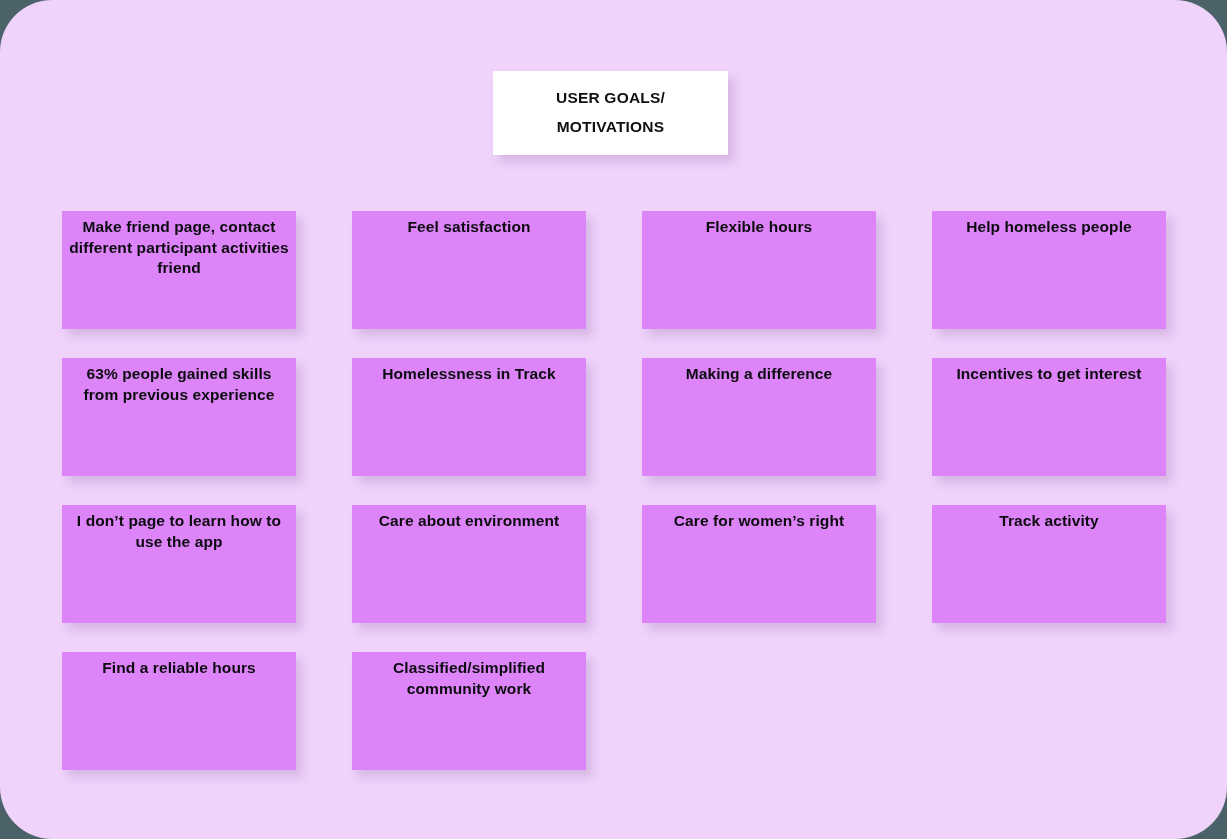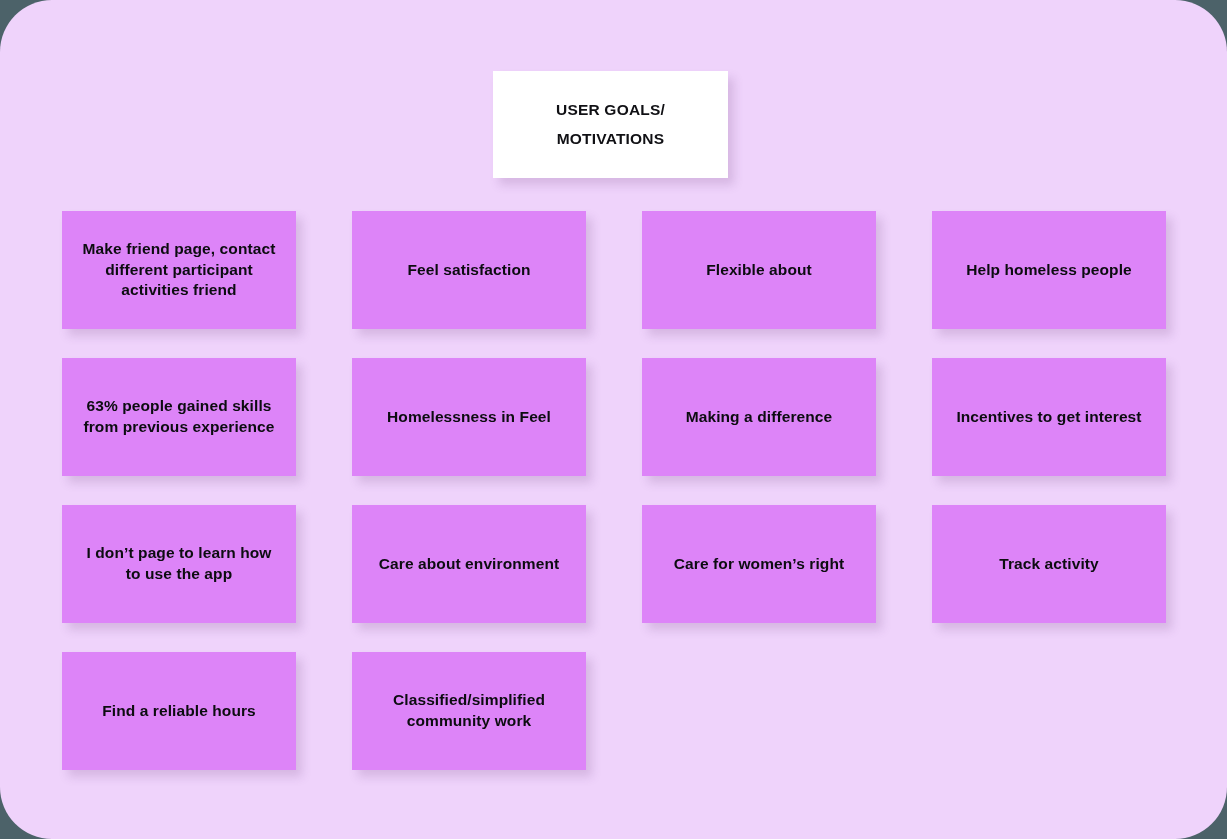--- a/index.html
+++ b/index.html
@@ -27,21 +27,21 @@
     border-radius: 52px;
     overflow: hidden;
   }
 
   
   .header-card {
     position: absolute;
     left: 493px;
     top: 71px;
     width: 235px;
-    height: 107px;
+    height: 84px;
     background: #ffffff;
     display: flex;
     align-items: center;
     justify-content: center;
     box-shadow: 6px 7px 9px rgba(92, 50, 115, 0.17);
   }
 
   .header-title {
     font-size: 15.5px;
     font-weight: bold;
@@ -61,23 +61,22 @@
     display: grid;
     grid-template-columns: repeat(4, 234px);
     grid-auto-rows: 118px;
     column-gap: 56px;
     row-gap: 29px;
   }
 
   .note {
     background: #dd84f8;
     display: flex;
-    align-items: center;
     justify-content: center;
-    padding: 6px 16px;
+    padding: 6px 6px;
     box-shadow: 6px 7px 9px rgba(92, 50, 115, 0.17);
   }
 
   .note-text {
     font-size: 15.5px;
     font-weight: bold;
     line-height: 1.33;
     color: #0c0c10;
     text-align: center;
     letter-spacing: 0.1px;
@@ -95,31 +94,31 @@
 
   <div class="grid">
 
     <div class="note">
       <span class="note-text">Make friend page, contact different participant activities friend</span>
     </div>
     <div class="note">
       <span class="note-text">Feel satisfaction</span>
     </div>
     <div class="note">
-      <span class="note-text">Flexible about</span>
+      <span class="note-text">Flexible hours</span>
     </div>
     <div class="note">
       <span class="note-text">Help homeless people</span>
     </div>
 
     <div class="note">
       <span class="note-text">63% people gained skills from previous experience</span>
     </div>
     <div class="note">
-      <span class="note-text">Homelessness in Feel</span>
+      <span class="note-text">Homelessness in Track</span>
     </div>
     <div class="note">
       <span class="note-text">Making a difference</span>
     </div>
 
     <div class="note">
       <span class="note-text">Incentives to get interest</span>
     </div>
     <div class="note">
       <span class="note-text">I don’t page to learn how to use the app</span>

